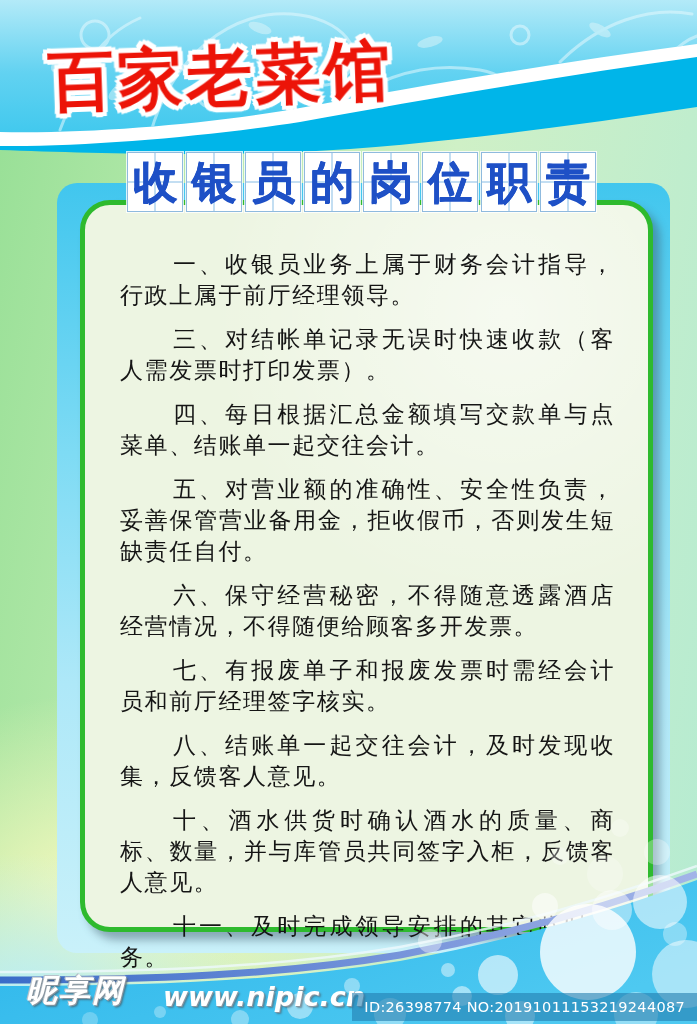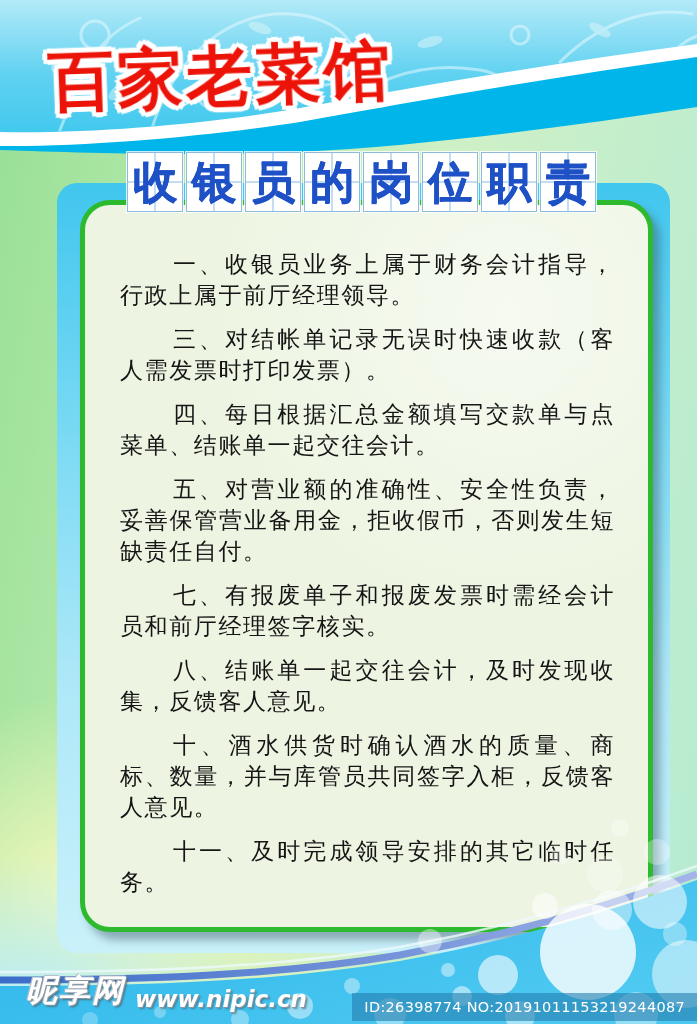--- a/index.html
+++ b/index.html
@@ -65,22 +65,23 @@
   
   .site-mark{
     position:absolute;left:26px;bottom:12px;z-index:8;display:flex;align-items:flex-end;gap:10px;
     font-family:"DejaVu Sans",sans-serif;font-style:italic;font-weight:bold;color:#fff;
   }
   .site-name{
     font-size:31px;letter-spacing:2px;
     text-shadow:1px 1px 0 #8a96a0,-1px -1px 0 #b8c2ca,2px 2px 2px rgba(70,85,95,.7);
   }
   .site-url{
-    font-size:23px;
+    font-size:27px;
     text-shadow:1px 1px 0 #8a96a0,2px 2px 2px rgba(70,85,95,.6);
+    margin-left:28px;
   }
   .id-badge{
     position:absolute;right:0;bottom:3px;z-index:8;height:28px;
     display:flex;align-items:center;padding:0 12px;
     background:rgba(35,125,175,.6);
     color:#fff;font-family:"DejaVu Sans",sans-serif;font-size:14.5px;letter-spacing:.3px;
     white-space:nowrap;
   }
 </style>
 </head>
@@ -90,20 +91,21 @@
 
   <div class="bg-base"></div>
 
   <div class="mat-panel"></div>
 
   <div class="content-panel">
     <p>一、收银员业务上属于财务会计指导，行政上属于前厅经理领导。</p>
     <p>三、对结帐单记录无误时快速收款（客人需发票时打印发票）。</p>
     <p>四、每日根据汇总金额填写交款单与点菜单、结账单一起交往会计。</p>
     <p>五、对营业额的准确性、安全性负责，妥善保管营业备用金，拒收假币，否则发生短缺责任自付。</p>
+    <p>六、保守经营秘密，不得随意透露酒店经营情况，不得随便给顾客多开发票。</p>
     <p>七、有报废单子和报废发票时需经会计员和前厅经理签字核实。</p>
     <p>八、结账单一起交往会计，及时发现收集，反馈客人意见。</p>
     <p>十、酒水供货时确认酒水的质量、商标、数量，并与库管员共同签字入柜，反馈客人意见。</p>
     <p>十一、及时完成领导安排的其它临时任务。</p>
   </div>
 
   <div class="header-wrap">
     <svg width="697" height="235" viewBox="0 0 697 235">
       <defs>
         <linearGradient id="skyGrad" x1="0" y1="0" x2="0" y2="1">

